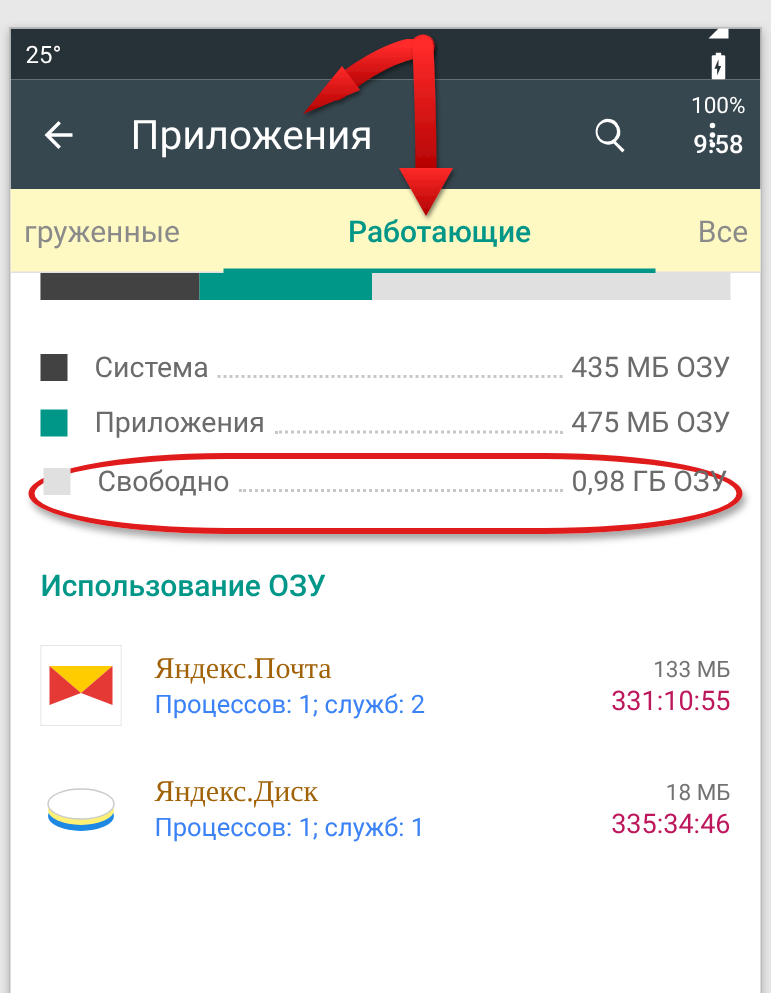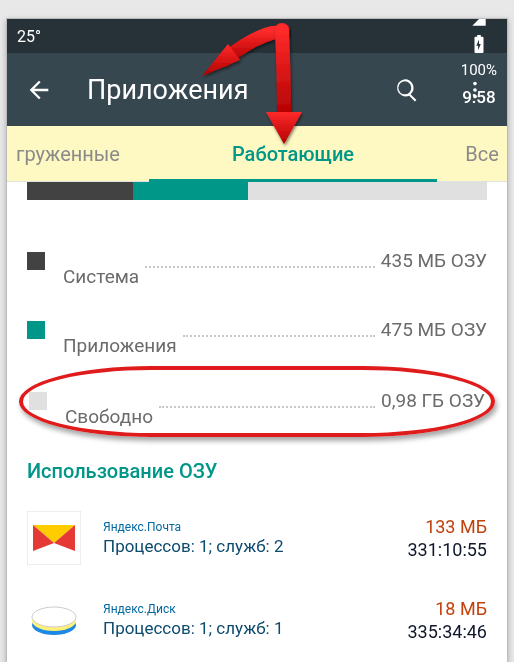--- a/index.html
+++ b/index.html
@@ -112,52 +112,52 @@
     color:#6b6b6b;
     position: relative;
   }
   .memrow .swatch {
     width:18px; height:18px; margin-right:18px;
     flex-shrink:0;
   }
   .sw-dark { background:#424242; }
   .sw-teal { background:#009688; }
   .sw-grey { background:#e0e0e0; }
-  .memrow .label { flex-shrink:0;margin-top:32px; }
+  .memrow .label { flex-shrink:0; }
   .memrow .dots {
     flex:1;
     border-bottom: 2px dotted #c7c7c7;
     margin: 0 6px;
     position:relative;
     top:6px;
   }
   .memrow .value { flex-shrink:0; text-align:right; }
   .circled {
     border: 4px solid #e01b1b;
     border-radius: 50% / 90%;
-    padding: 3px 6px 5px 6px;
+    padding: 3px 6px 20px 6px;
     margin: 2px -8px;
     box-shadow: 2px 4px 5px rgba(0,0,0,0.35);
   }
   .applist .app {
     display:flex; align-items:center;
     padding: 14px 0;
   }
   .app .icon {
     width:54px; height:54px;
     margin-right: 22px;
     flex-shrink:0;
     display:flex; align-items:center; justify-content:center;
   }
   .app .info { flex:1; min-width:0; }
-  .app .name { font-size:12px; color:#0369a1; }
-  .app .sub { font-size:17px; color:#0c4a6e; margin-top:2px;}
+  .app .name { font-size:20px; color:#a16207;font-family:Liberation Serif, serif; }
+  .app .sub { font-size:17px; color:#3b82f6; margin-top:2px;}
   .app .meta { text-align:right; }
-  .app .meta .ram { font-size:18px; color:#c2410c; }
-  .app .meta .time { font-size:18px; color:#0f172a; margin-top:2px;}
+  .app .meta .ram { font-size:15px; color:#737373; }
+  .app .meta .time { font-size:18px; color:#be185d; margin-top:2px;}
   
   .overlay {
     position:absolute;
     left:6px; top:6px;
     width:502px; height:650px;
     pointer-events:none;
   }
 </style>
 </head>
 <body>

